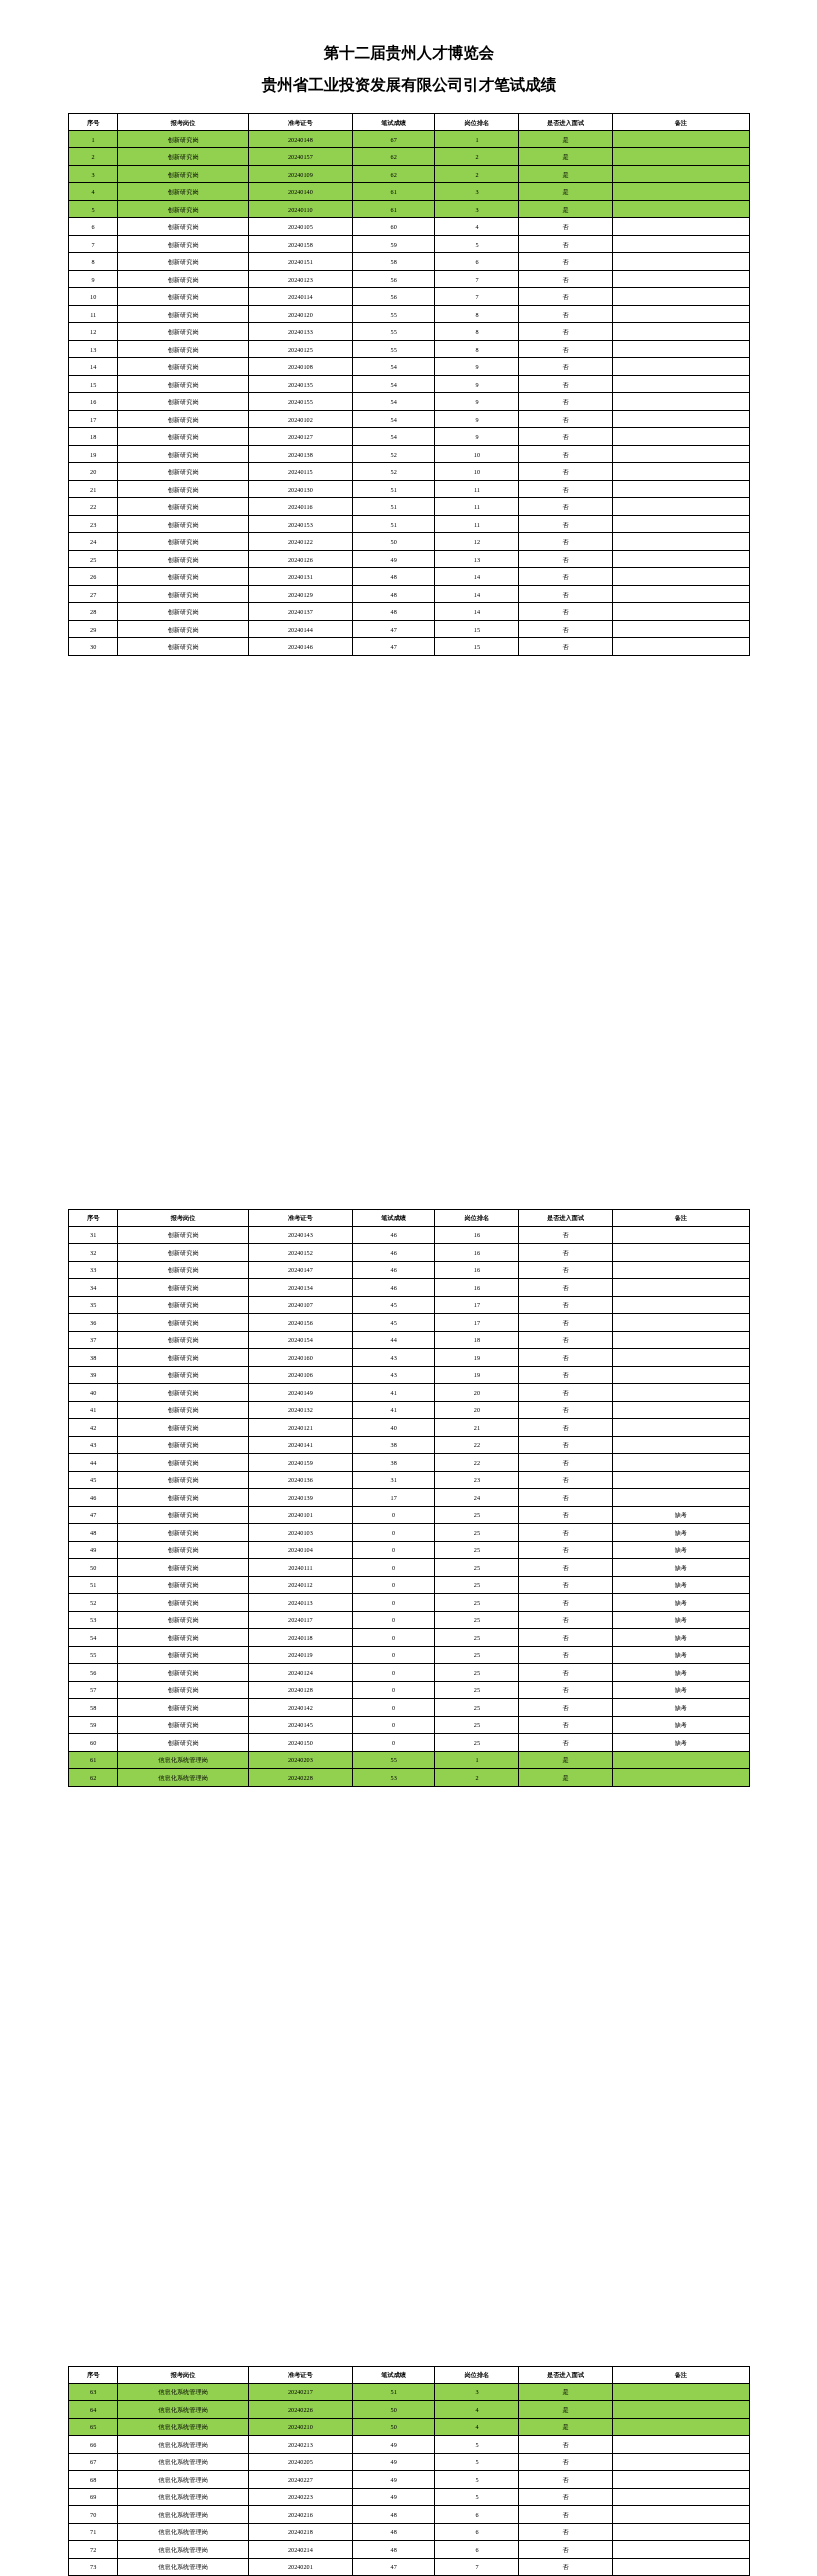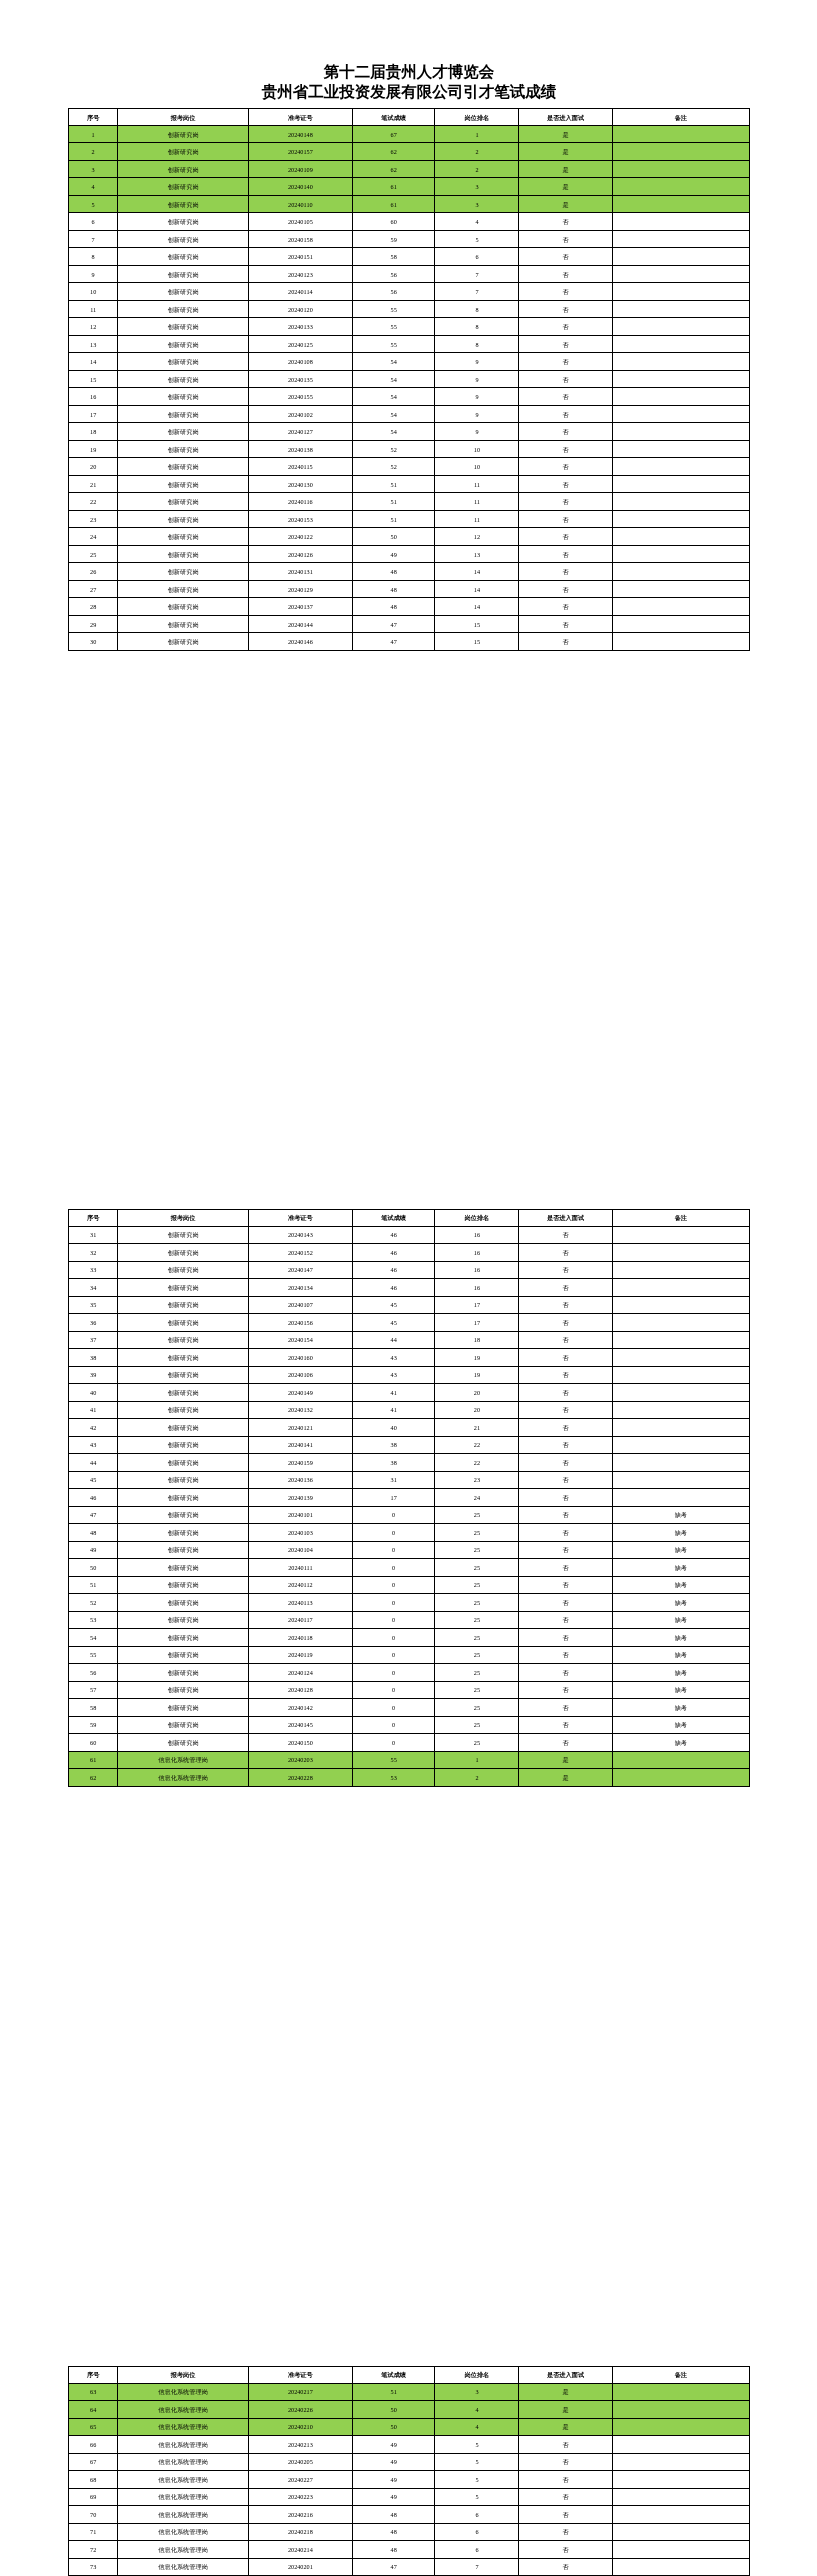--- a/index.html
+++ b/index.html
@@ -16,36 +16,36 @@
     width: 818px;
     position: relative;
     box-sizing: border-box;
   }
   .page-1 { height: 1157px; }
   .page-2 { height: 1157px; }
   .page-3 { height: 1157px; }
 
   .title-block {
     text-align: center;
-    padding-top: 62px;
+    padding-top: 43px;
   }
   .doc-title {
     font-family: "Liberation Serif", "DejaVu Serif", serif;
     font-size: 15.5px;
     font-weight: bold;
     line-height: 19.6px;
     letter-spacing: 0px;
     margin: 0;
   }
   .doc-subtitle {
     font-family: "Liberation Serif", "DejaVu Serif", serif;
     font-size: 15.5px;
     font-weight: bold;
     line-height: 19.6px;
-    margin: 0;
+    margin: 12px;
   }
 
   .table-wrap {
     padding-left: 68px;
     padding-right: 68px;
     padding-top: 7.2px;
     box-sizing: border-box;
   }
   .page-2 .table-wrap, .page-3 .table-wrap {
     padding-top: 52px;

